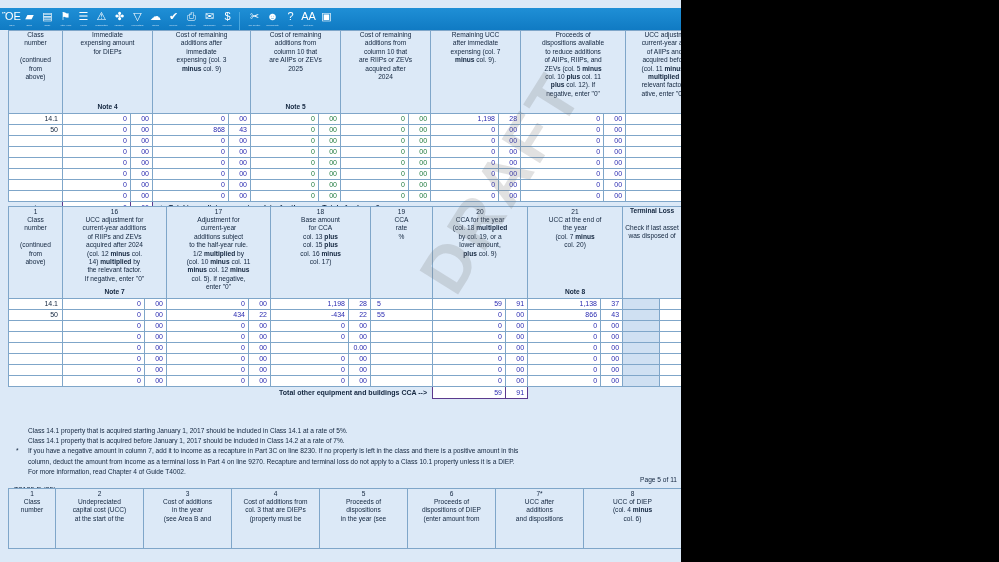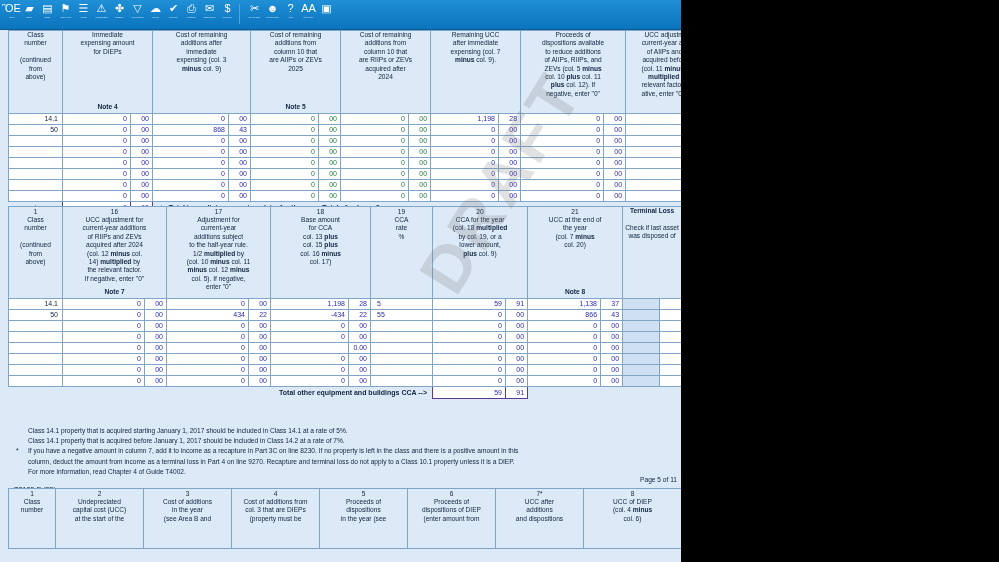--- a/index.html
+++ b/index.html
@@ -13,21 +13,21 @@
   }
   #app {
     position: relative;
     width: 999px; height: 562px;
     background: #dce9f7;
     overflow: hidden;
   }
 
   
   .toolbar {
-    position: absolute; left: 0; top: 0;
+    position: absolute; left: 0; top: 8px;
     width: 999px; height: 30px;
     background: linear-gradient(#1f8fd6, #0b74bd);
     border-bottom: 1px solid #0a5a93;
     display: flex; align-items: flex-start;
     padding: 2px 2px 0 3px;
   }
   .tb-btn {
     width: 17px; height: 27px;
     display: flex; flex-direction: column;
     align-items: center; justify-content: flex-start;

